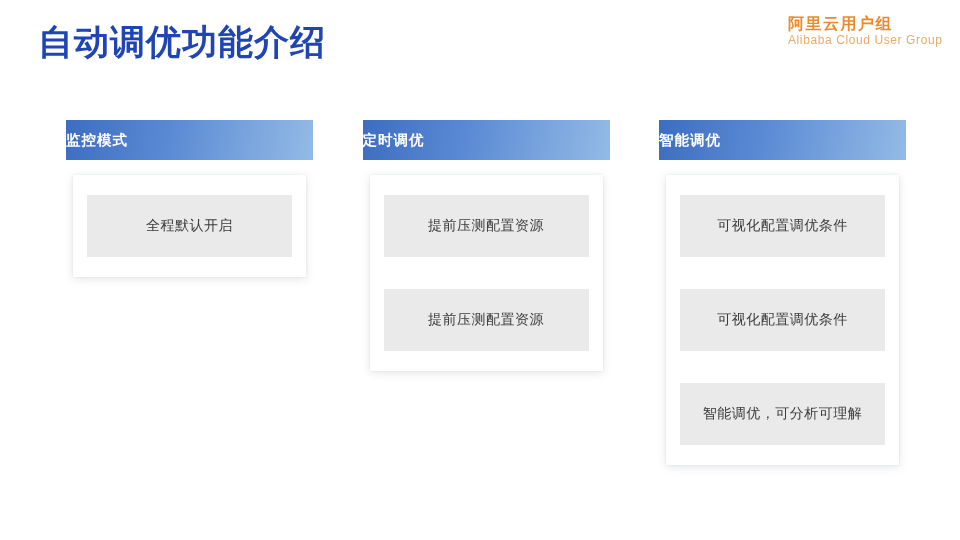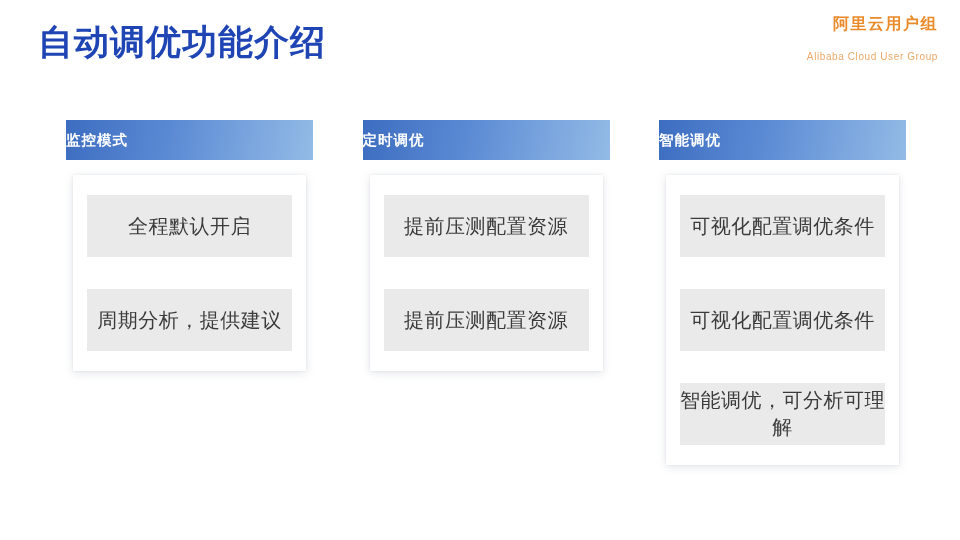--- a/index.html
+++ b/index.html
@@ -31,37 +31,37 @@
     letter-spacing: 1px;
     line-height: 44px;
     white-space: nowrap;
   }
 
   
   .brand {
     position: absolute;
     right: 22px;
     top: 14px;
-    text-align: right;
+    text-align: left;
     width: 150px;
   }
   .brand-cn {
     font-size: 16px;
     font-weight: bold;
     color: #e98b2a;
     letter-spacing: 1.5px;
     line-height: 19px;
     white-space: nowrap;
   }
   .brand-en {
-    font-size: 10px;
+    font-size: 12px;
     color: #eda96a;
     letter-spacing: 0.6px;
     line-height: 12px;
-    margin-top: 18px;
+    margin-top: 1px;
     white-space: nowrap;
   }
 
   
   .columns {
     position: absolute;
     left: 66px;
     top: 120px;
     width: 840px;
     display: flex;
@@ -95,21 +95,21 @@
     box-sizing: border-box;
     z-index: 2;
   }
   .item {
     background: #eaeaea;
     height: 62px;
     display: flex;
     align-items: center;
     justify-content: center;
     color: #3b3b3b;
-    font-size: 20px;
+    font-size: 14px;
     letter-spacing: 0.5px;
     text-align: center;
   }
   .item + .item {
     margin-top: 32px;
   }
 </style>
 </head>
 <body>
 
@@ -121,21 +121,20 @@
     <div class="brand-cn">阿里云用户组</div>
     <div class="brand-en">Alibaba Cloud User Group</div>
   </div>
 
   <div class="columns">
 
     <div class="column">
       <div class="col-header">监控模式</div>
       <div class="col-card">
         <div class="item">全程默认开启</div>
-        <div class="item">周期分析，提供建议</div>
       </div>
     </div>
 
     <div class="column">
       <div class="col-header">定时调优</div>
       <div class="col-card">
         <div class="item">提前压测配置资源</div>
         <div class="item">提前压测配置资源</div>
       </div>
     </div>

